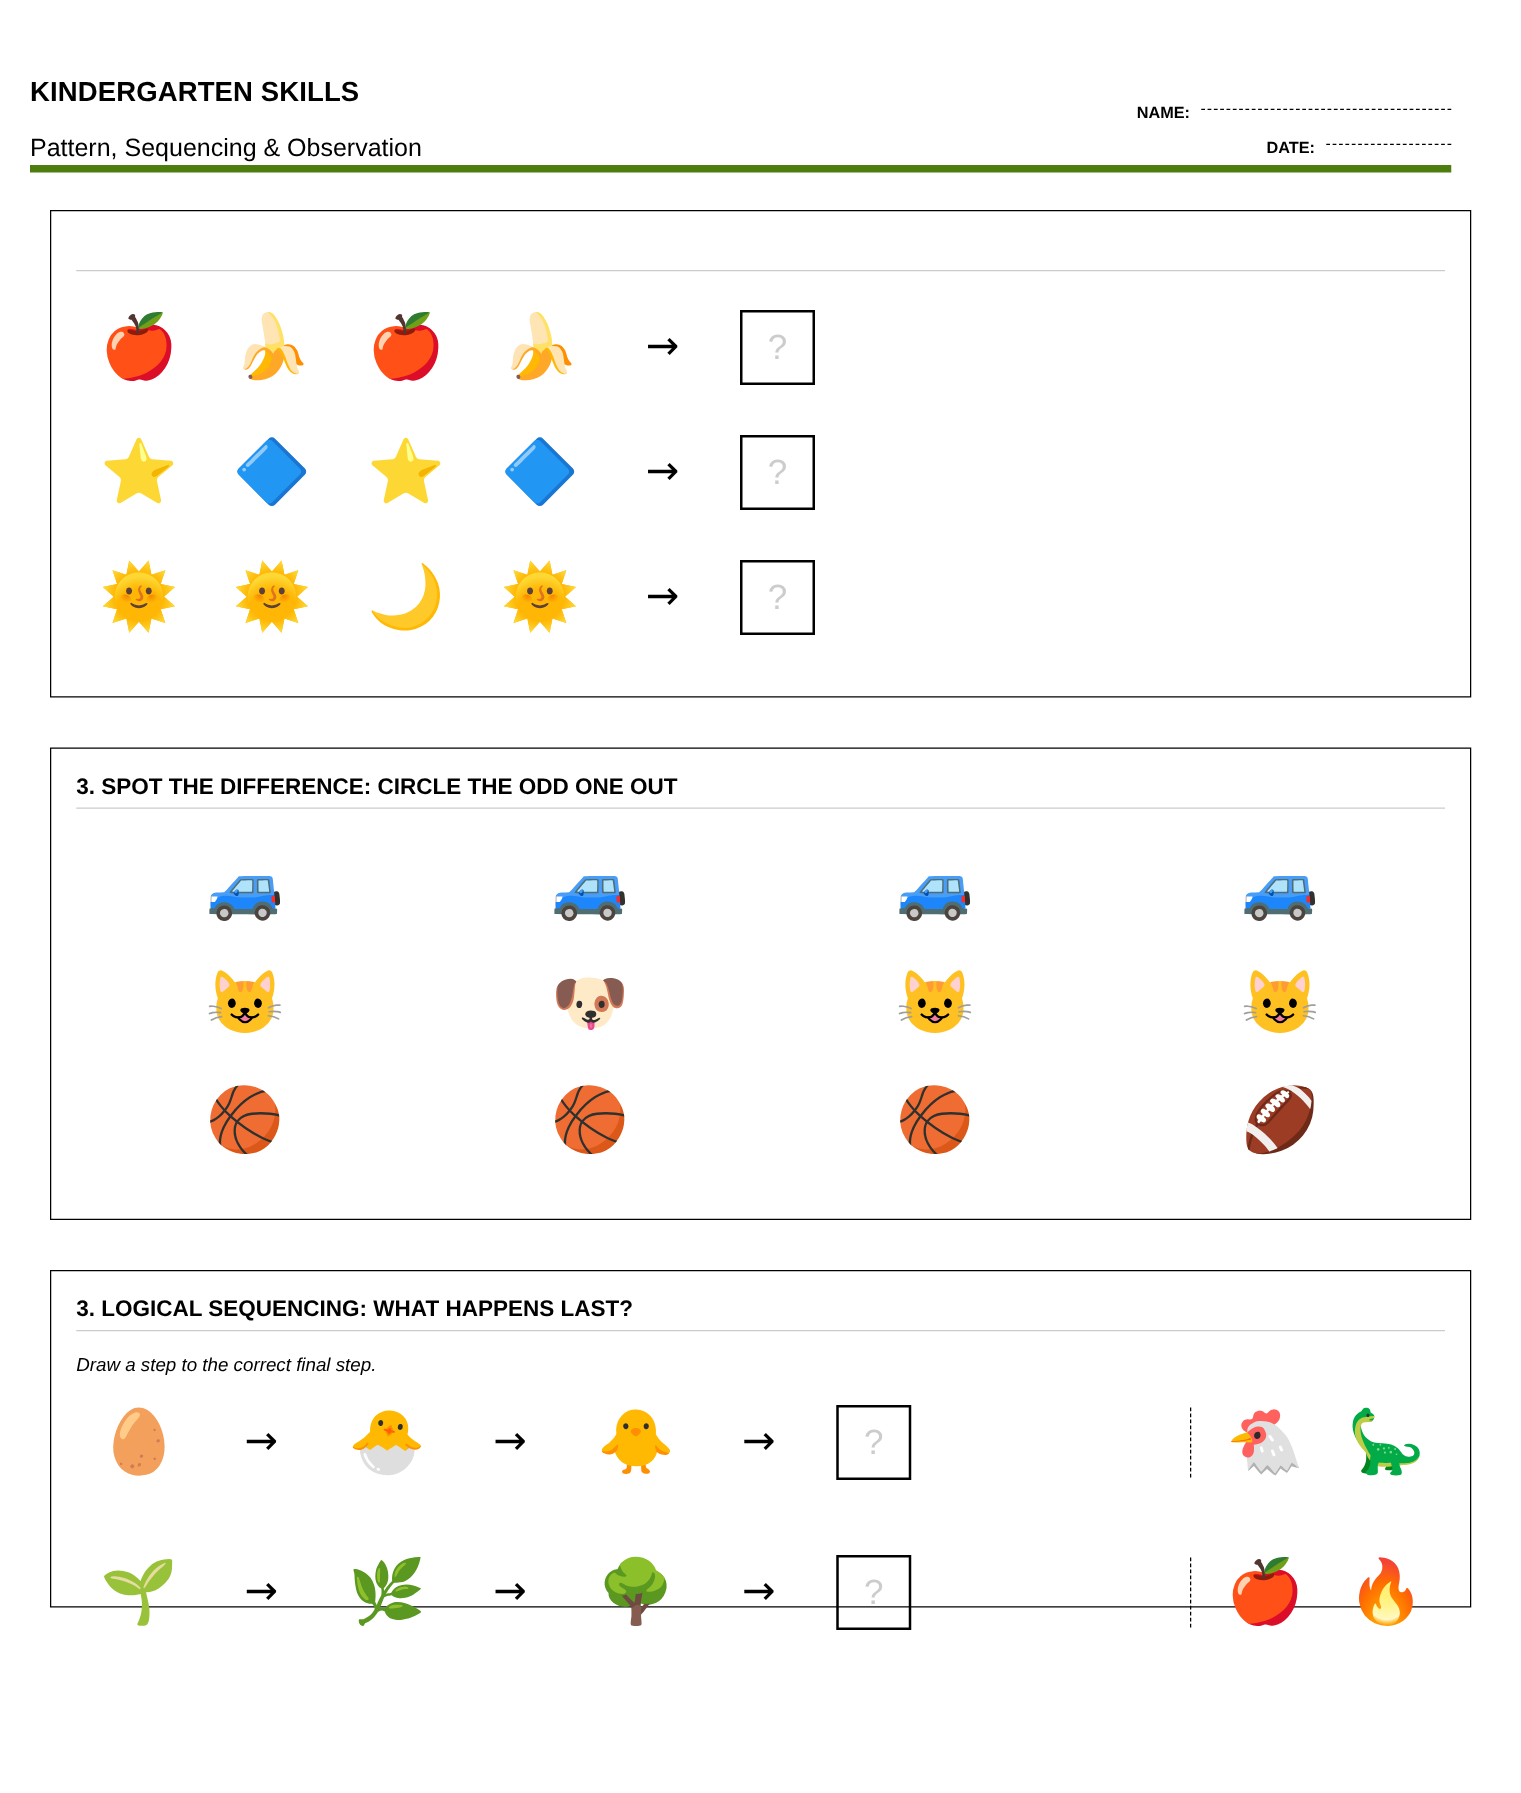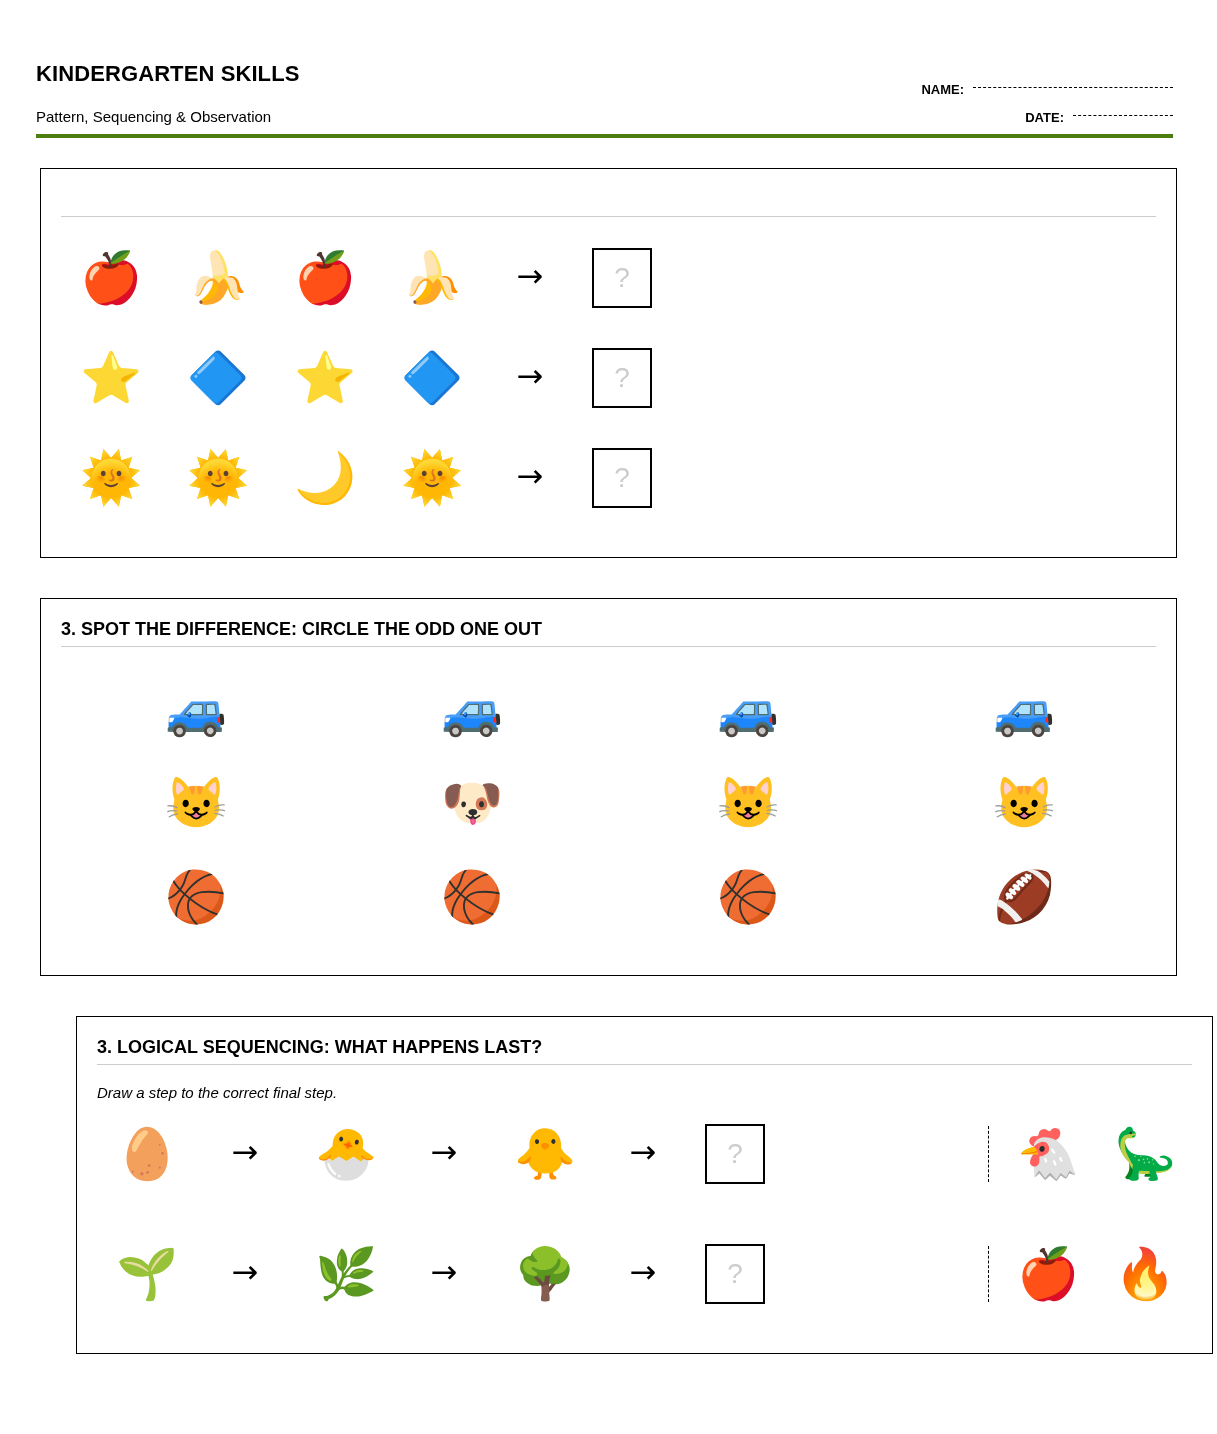--- a/index.html
+++ b/index.html
@@ -1,32 +1,32 @@
 <!DOCTYPE html>
 <html><head>
   <meta charset="utf-8">
   <style>
     * { box-sizing: border-box; margin: 0; padding: 0; }
     html, body { width: 1217px; height: 1434px; background: #ffffff; }
     body { font-family: "Liberation Sans", "DejaVu Sans", sans-serif; color: #000; position: relative; overflow: hidden; }
 
-    .header { position: absolute; left: 36px; top: 56px; width: 1137px; height: 82px; border-bottom: 4px solid #4d7c0f; text-decoration: underline; }
+    .header { position: absolute; left: 24px; top: 56px; width: 1137px; height: 82px; border-bottom: 6px solid #4d7c0f; text-decoration: underline; }
     .title { position: absolute; left: 0; top: 5px; font-size: 22px; font-weight: bold; letter-spacing: 0.1px; }
-    .subtitle { position: absolute; left: 0; top: 52px; font-size: 15px; }
+    .subtitle { position: absolute; left: 0; top: 52px; font-size: 20px; }
     .field { position: absolute; right: 0; display: flex; align-items: center; font-size: 13px; font-weight: bold; }
     .field .line { border-bottom: 1px dashed #000; height: 1px; margin-left: 9px; margin-bottom: 4px; }
     .field-name { top: 26px; }
     .field-name .line { width: 200px; }
     .field-date { top: 54px; }
     .field-date .line { width: 100px; }
 
     .section { position: absolute; left: 40px; width: 1137px; border: 1px solid #000; }
     .sec1 { top: 168px; height: 390px; }
     .sec2 { top: 598px; height: 378px; }
-    .sec3 { top: 1016px; height: 338px; margin-left: 36px; }
+    .sec3 { top: 1016px; height: 270px; }
     .sec-title { position: absolute; left: 20px; top: 20px; font-size: 18px; font-weight: bold; }
     .sec-rule { position: absolute; left: 20px; right: 20px; top: 47px; border-top: 1px solid #cccccc; }
 
     .emoji { position: absolute; width: 60px; height: 60px; margin-left: -30px; margin-top: -30px;
              font-size: 50px; line-height: 60px; text-align: center;
              font-family: "Noto Color Emoji", "DejaVu Sans", sans-serif; }
     .arrow { position: absolute; width: 40px; height: 40px; margin-left: -20px; margin-top: -22px;
              font-size: 32px; line-height: 40px; text-align: center; font-family: "DejaVu Sans", sans-serif; }
     .qbox { position: absolute; width: 60px; height: 60px; margin-top: -30px; border: 2px solid #000;
             display: flex; align-items: center; justify-content: center;

